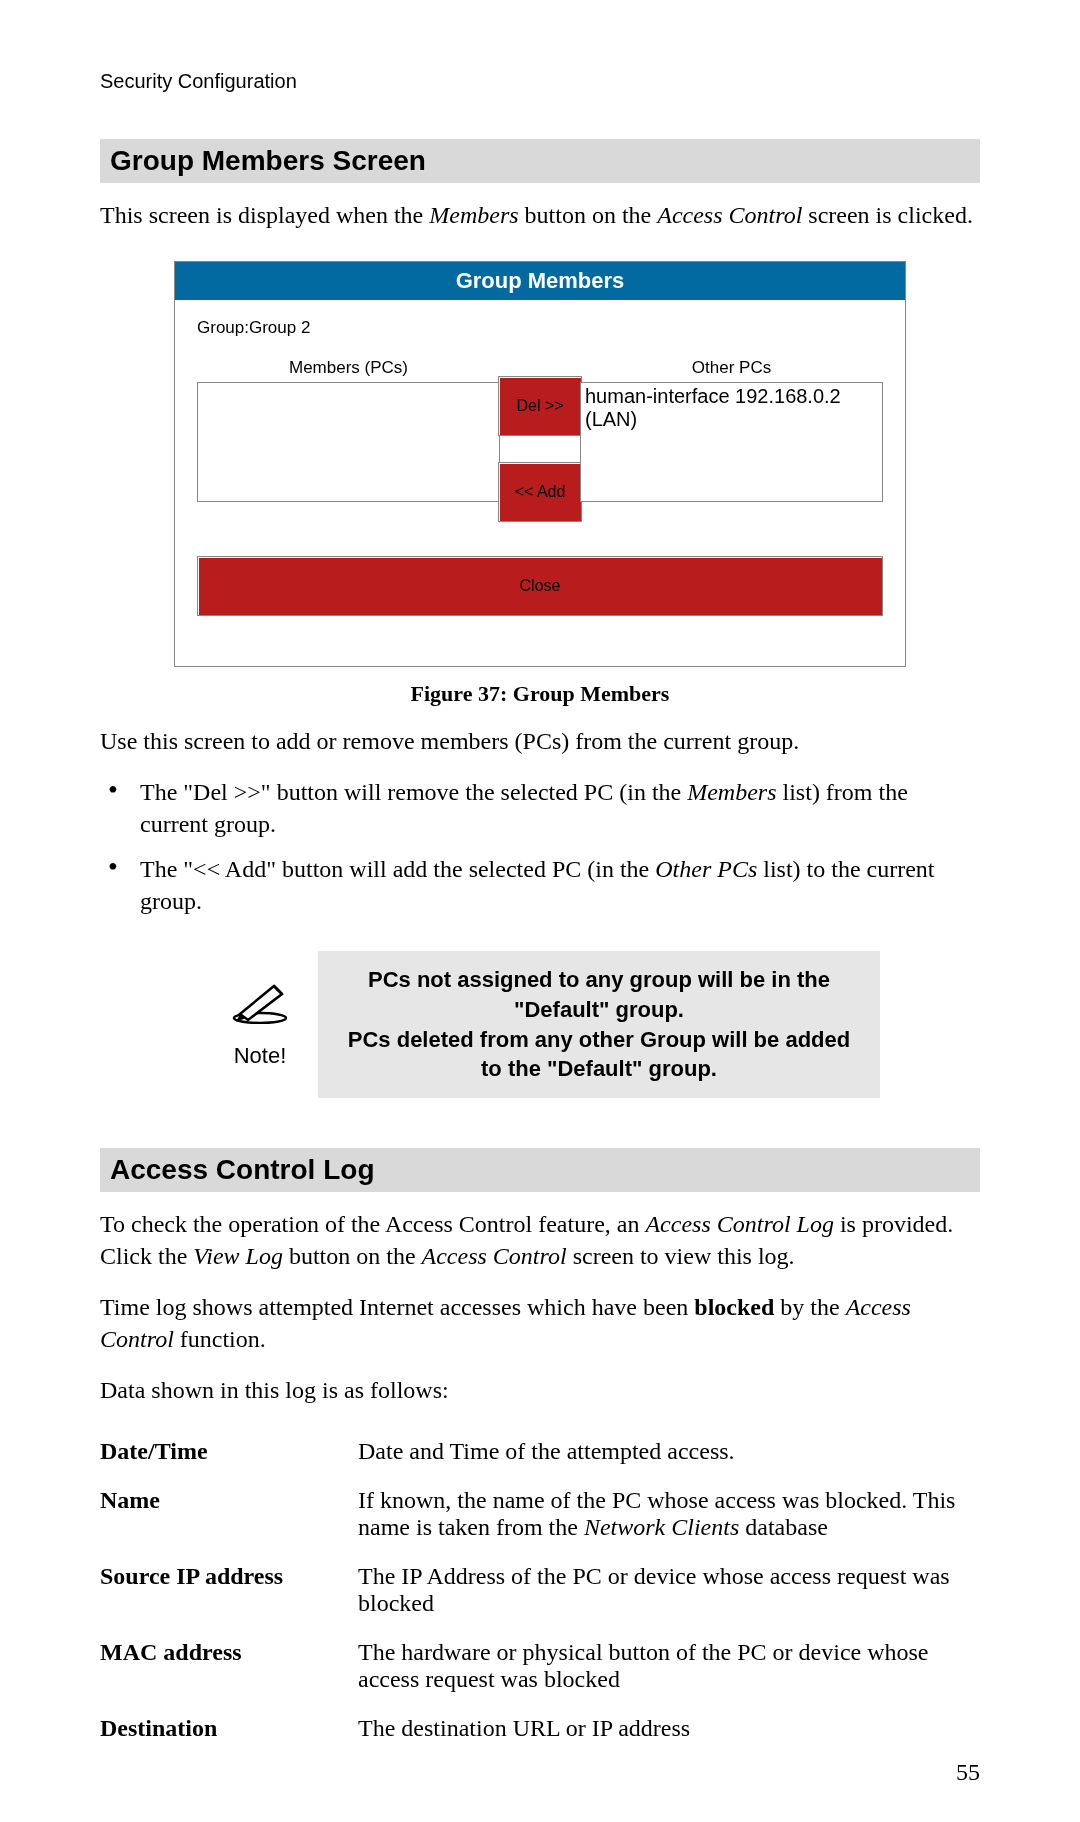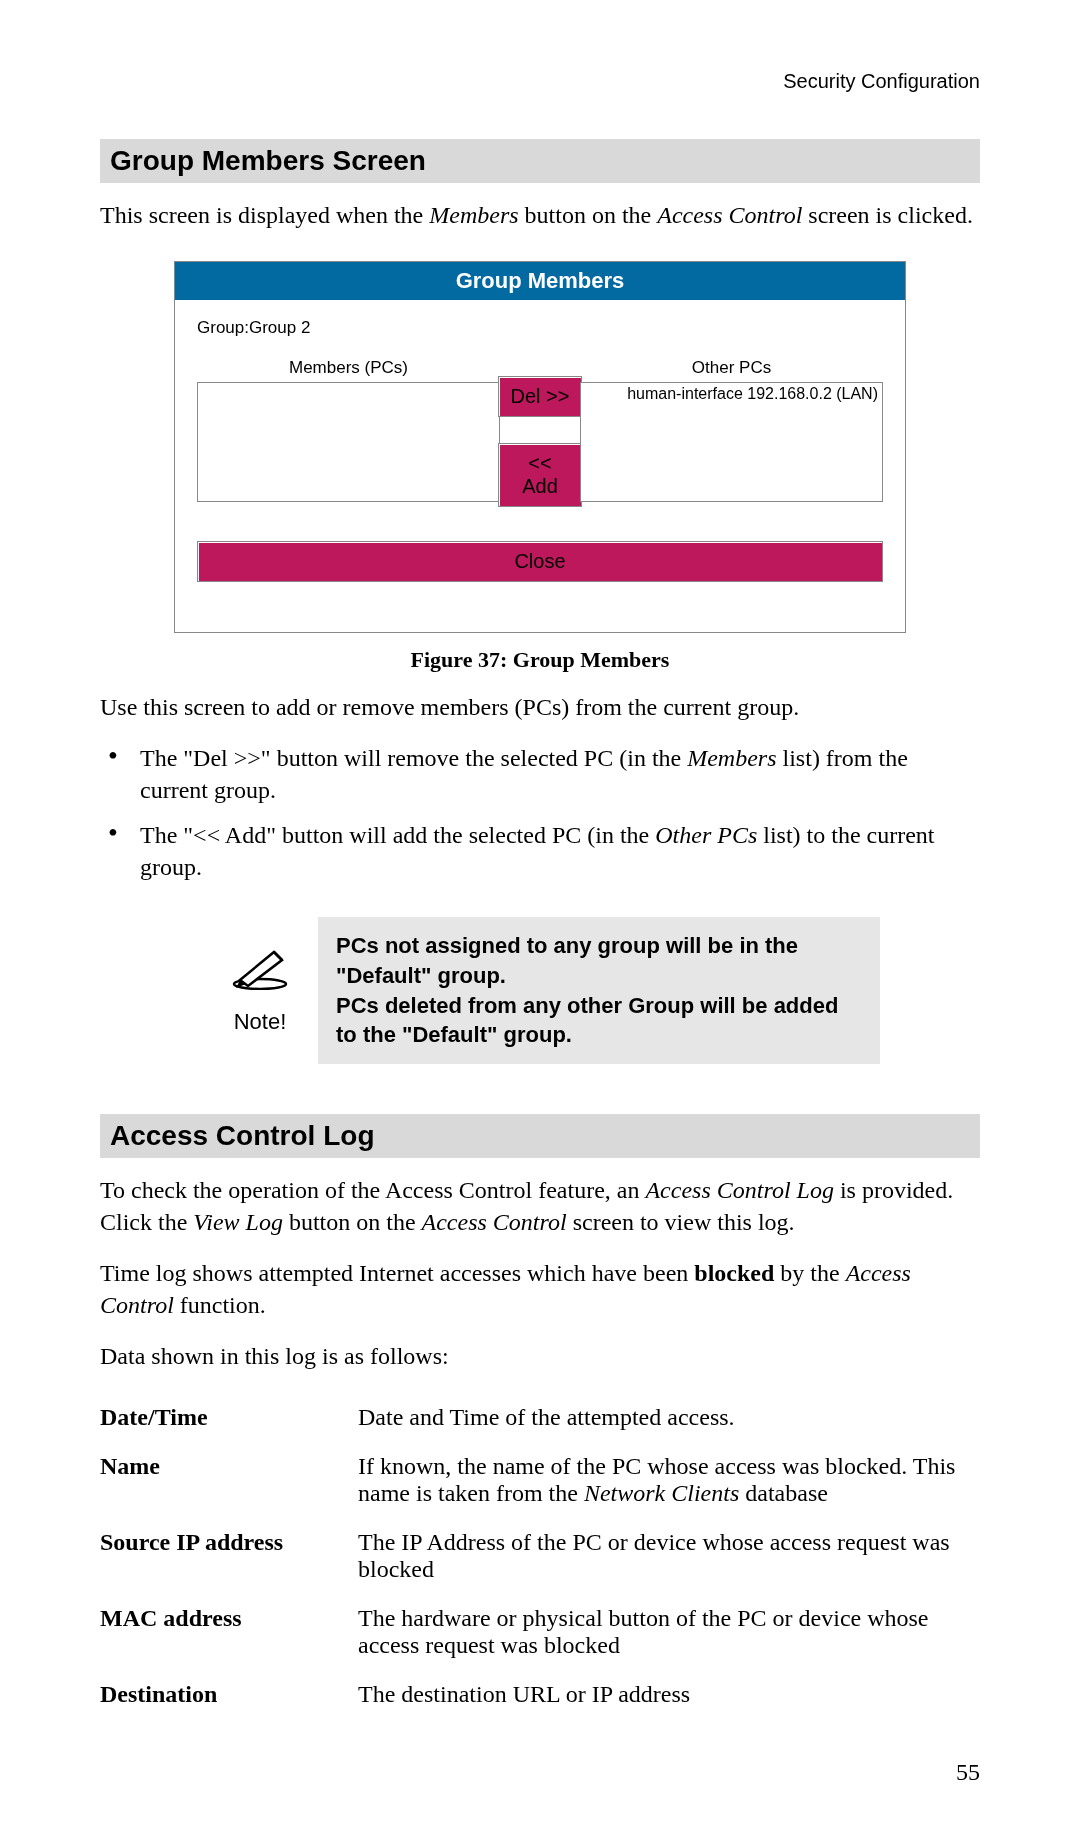--- a/index.html
+++ b/index.html
@@ -10,21 +10,21 @@
     color: #000;
   }
   .page {
     width: 1080px;
     height: 1822px;
     box-sizing: border-box;
     padding: 70px 100px 40px 100px;
     position: relative;
   }
   .top-label {
-    text-align: right;
+    text-align: left;
     font-family: Arial, Helvetica, sans-serif;
     font-size: 20px;
     color: #000;
     margin-bottom: 46px;
   }
   h2.section {
     font-family: Arial, Helvetica, sans-serif;
     font-weight: bold;
     font-size: 28px;
     background: #d9d9d9;
@@ -70,40 +70,40 @@
     flex: 1 1 0;
     text-align: center;
   }
   .col-label { font-size: 17px; margin-bottom: 4px; }
   .listbox {
     width: 100%;
     height: 120px;
     border: 1px solid #888;
     box-sizing: border-box;
     font-family: Arial, Helvetica, sans-serif;
-    font-size: 16px;
+    font-size: 20px;
     padding: 2px 4px;
-    text-align: right;
+    text-align: left;
     overflow: hidden;
     background: #fff;
   }
   .mid-buttons {
     display: flex;
     flex-direction: column;
     gap: 26px;
     padding-top: 18px;
     width: 80px;
     align-items: center;
   }
   .btn {
     font-family: Arial, Helvetica, sans-serif;
-    font-size: 20px;
-    background: #be185d;
+    font-size: 16px;
+    background: #b91c1c;
     border: 1px solid #888;
-    padding: 8px 10px;
+    padding: 20px 10px;
     min-width: 62px;
     text-align: center;
     box-shadow: inset 1px 1px 0 #fff;
     cursor: pointer;
   }
   .close-row {
     text-align: center;
     margin-top: 34px;
   }
 
@@ -157,20 +157,21 @@
     text-align: center;
   }
   .note-text {
     flex: 1;
     background: #e6e6e6;
     padding: 14px 18px;
     font-family: Arial, Helvetica, sans-serif;
     font-weight: bold;
     font-size: 22px;
     line-height: 1.35;
+    text-align: center;
   }
 
   
   table.defs {
     border-collapse: collapse;
     margin-top: 24px;
     font-size: 24px;
     width: 100%;
   }
   table.defs td {

